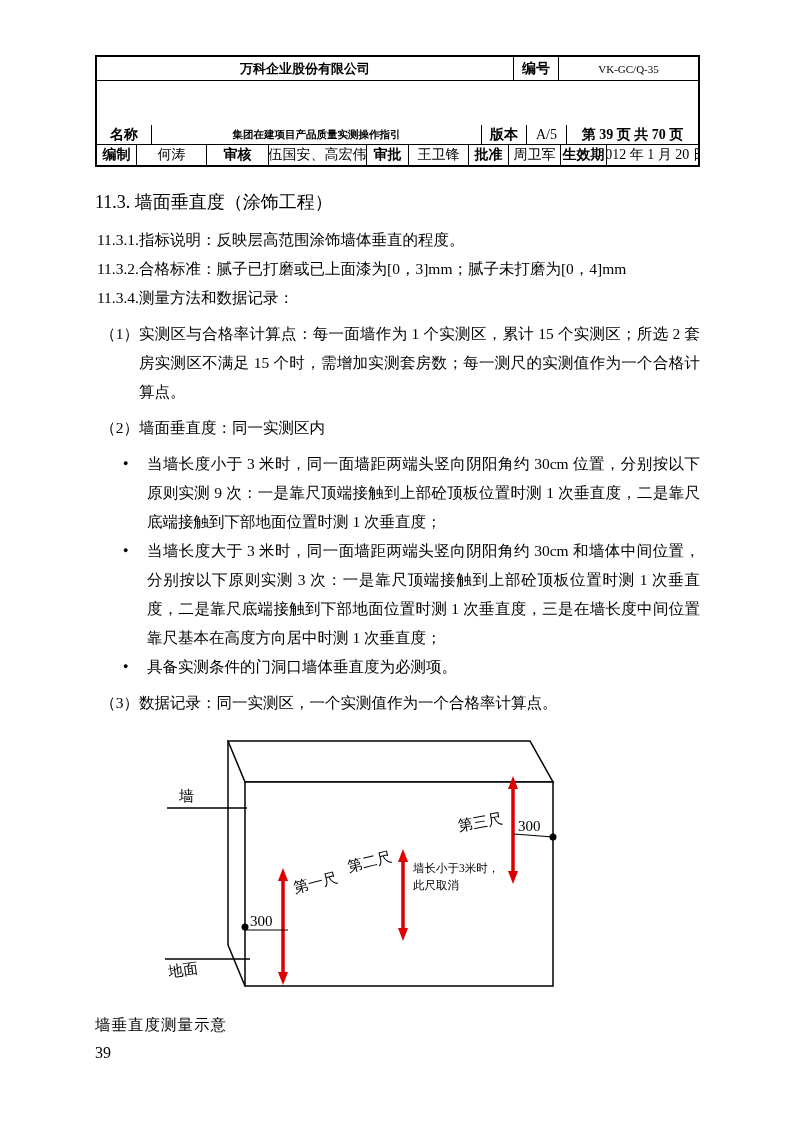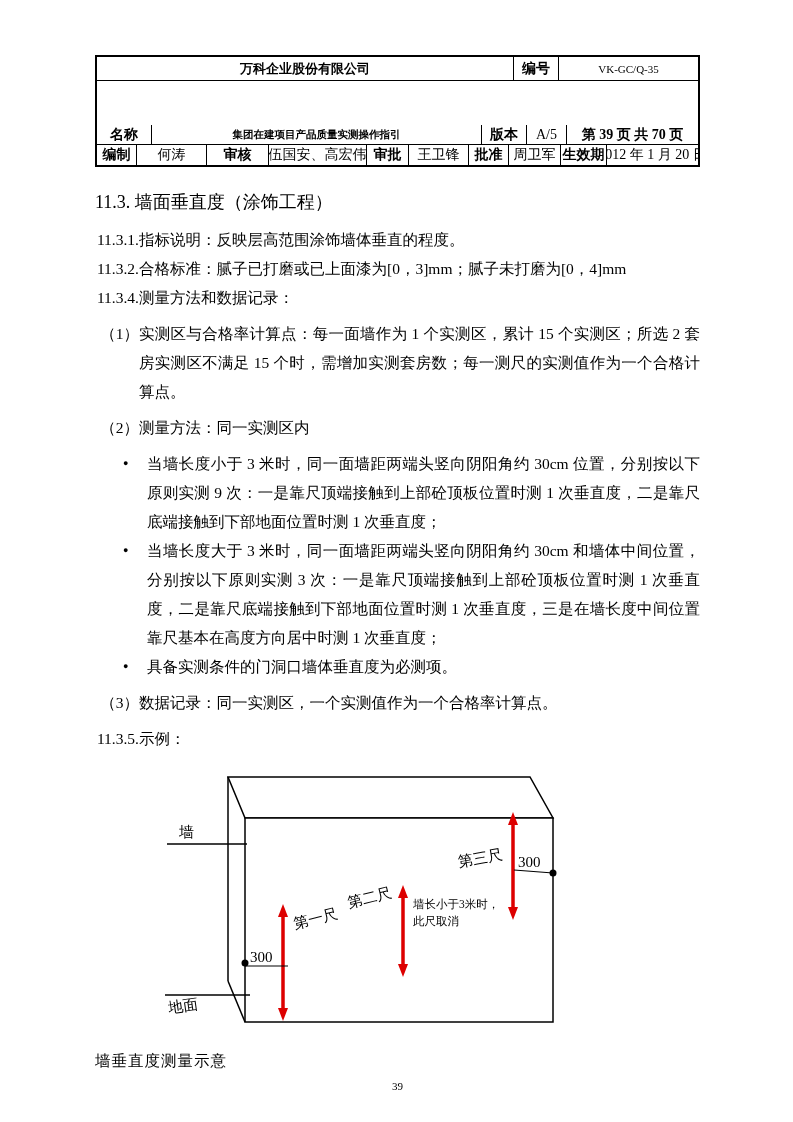--- a/index.html
+++ b/index.html
@@ -32,21 +32,21 @@
   .item .txt { flex:1; text-align:justify; }
   .gap-sm { margin-top:7px; }
   .bullet { display:flex; padding-left:28px; }
   .bullet .mark { width:24px; flex-shrink:0; font-size:9px; line-height:29px; }
   .bullet .txt { flex:1; text-align:justify; }
 
   
   .diagram { margin-top:14px; text-align:center; }
   svg text { font-family:"Liberation Serif", serif; fill:#000; }
   .caption { text-align:left; font-size:15.5px; margin-top:8px; letter-spacing:1px; }
-  .pagenum { text-align:center; font-size:11px; margin-top:8px; }
+  .pagenum { font-size:16px; margin-top:8px; }
 </style>
 </head>
 <body>
 
 <div class="page">
   <div class="content">
 
     <div class="htable">
       <div class="hrow r1">
         <div class="hcell company" style="width:417px">万科企业股份有限公司</div>
@@ -89,45 +89,41 @@
         <span class="num">11.3.4.</span>
         <span class="txt">测量方法和数据记录：</span>
       </div>
 
       <div class="item gap-sm">
         <span class="num">（1）</span>
         <span class="txt">实测区与合格率计算点：每一面墙作为 1 个实测区，累计 15 个实测区；所选 2 套房实测区不满足 15 个时，需增加实测套房数；每一测尺的实测值作为一个合格计算点。</span>
       </div>
       <div class="item gap-sm">
         <span class="num">（2）</span>
-        <span class="txt">测量方法：同一实测区内</span>
+        <span class="txt">墙面垂直度：同一实测区内</span>
       </div>
 
       <div class="bullet gap-sm">
         <span class="mark">●</span>
         <span class="txt">当墙长度小于 3 米时，同一面墙距两端头竖向阴阳角约 30cm 位置，分别按以下原则实测 9 次：一是靠尺顶端接触到上部砼顶板位置时测 1 次垂直度，二是靠尺底端接触到下部地面位置时测 1 次垂直度；</span>
       </div>
       <div class="bullet">
         <span class="mark">●</span>
         <span class="txt">当墙长度大于 3 米时，同一面墙距两端头竖向阴阳角约 30cm 和墙体中间位置，分别按以下原则实测 3 次：一是靠尺顶端接触到上部砼顶板位置时测 1 次垂直度，二是靠尺底端接触到下部地面位置时测 1 次垂直度，三是在墙长度中间位置靠尺基本在高度方向居中时测 1 次垂直度；</span>
       </div>
       <div class="bullet">
         <span class="mark">●</span>
         <span class="txt">具备实测条件的门洞口墙体垂直度为必测项。</span>
       </div>
 
       <div class="item gap-sm">
         <span class="num">（3）</span>
         <span class="txt">数据记录：同一实测区，一个实测值作为一个合格率计算点。</span>
       </div>
 
-      <div class="item gap-sm">
-        <span class="num">11.3.5.</span>
-        <span class="txt">示例：</span>
-      </div>
     </div>
 
     <div class="diagram">
       <svg width="605" height="272" viewBox="0 0 605 272">
 
         <g>
           <polygon points="133,10 435,10 458,51 150,51" fill="#ffffff" stroke="#000" stroke-width="1.5"></polygon>
           <rect x="150" y="51" width="308" height="204" fill="#ffffff" stroke="#000" stroke-width="1.5"></rect>
           <line x1="133" y1="10" x2="133" y2="214" stroke="#000" stroke-width="1.5"></line>
           <line x1="133" y1="214" x2="150" y2="255" stroke="#000" stroke-width="1.5"></line>

